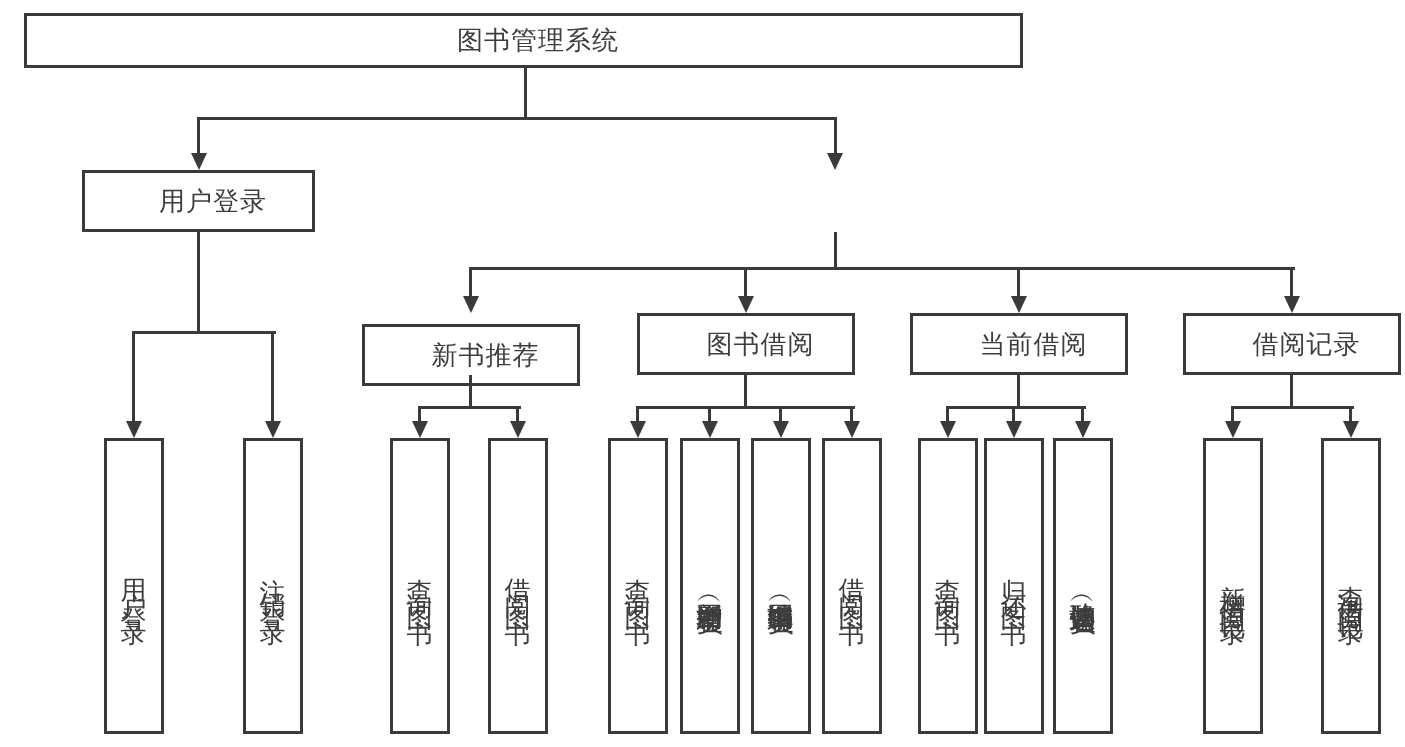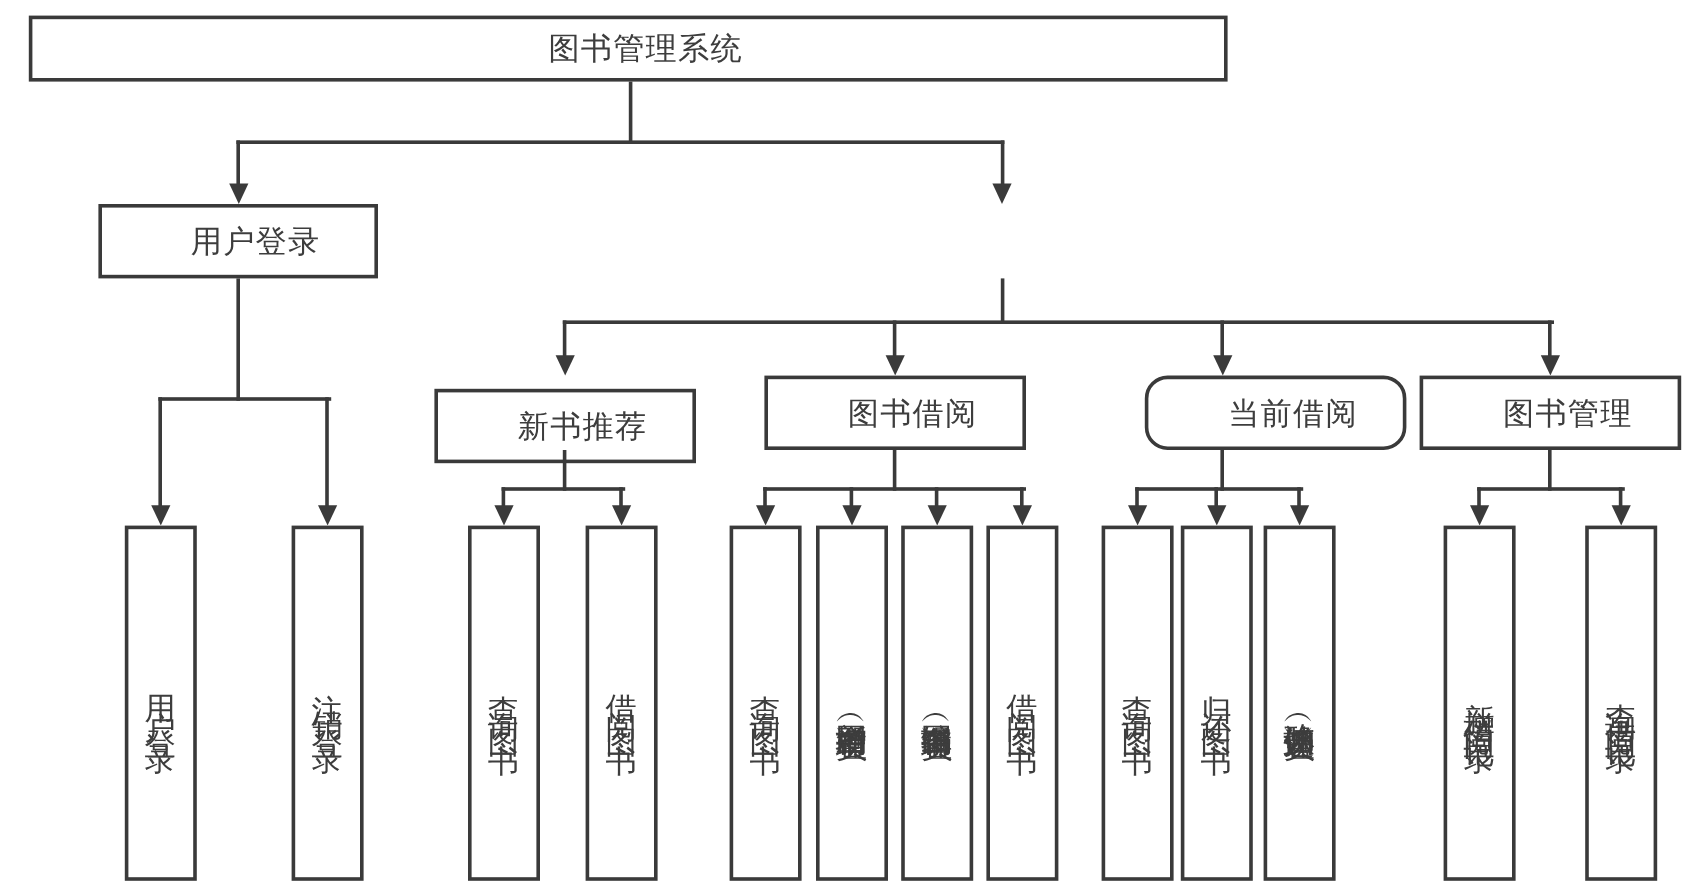--- a/index.html
+++ b/index.html
@@ -96,25 +96,25 @@
   <div class="arrow" style="left:1011px;top:296px;"></div>
   <div class="vline" style="left:1290px;top:267px;height:31px;"></div>
   <div class="arrow" style="left:1284px;top:296px;"></div>
 
   <div class="box" style="left:362px;top:324px;width:218px;height:62px;">
     <span class="h-label">新书推荐</span>
   </div>
   <div class="box" style="left:637px;top:313px;width:218px;height:62px;">
     <span class="h-label">图书借阅</span>
   </div>
-  <div class="box" style="left:954px;top:313px;width:218px;height:62px;border-radius:19px;">
+  <div class="box" style="left:910px;top:313px;width:218px;height:62px;">
     <span class="h-label">当前借阅</span>
   </div>
   <div class="box" style="left:1183px;top:313px;width:218px;height:62px;">
-    <span class="h-label">图书管理</span>
+    <span class="h-label">借阅记录</span>
   </div>
 
   <div class="vline" style="left:469px;top:375px;height:34px;"></div>
   <div class="hline" style="left:418px;top:406px;width:103px;"></div>
   <div class="vline" style="left:418px;top:406px;height:17px;"></div>
   <div class="arrow" style="left:412px;top:421px;"></div>
   <div class="vline" style="left:516px;top:406px;height:17px;"></div>
   <div class="arrow" style="left:510px;top:421px;"></div>
 
   <div class="vline" style="left:744px;top:375px;height:34px;"></div>

